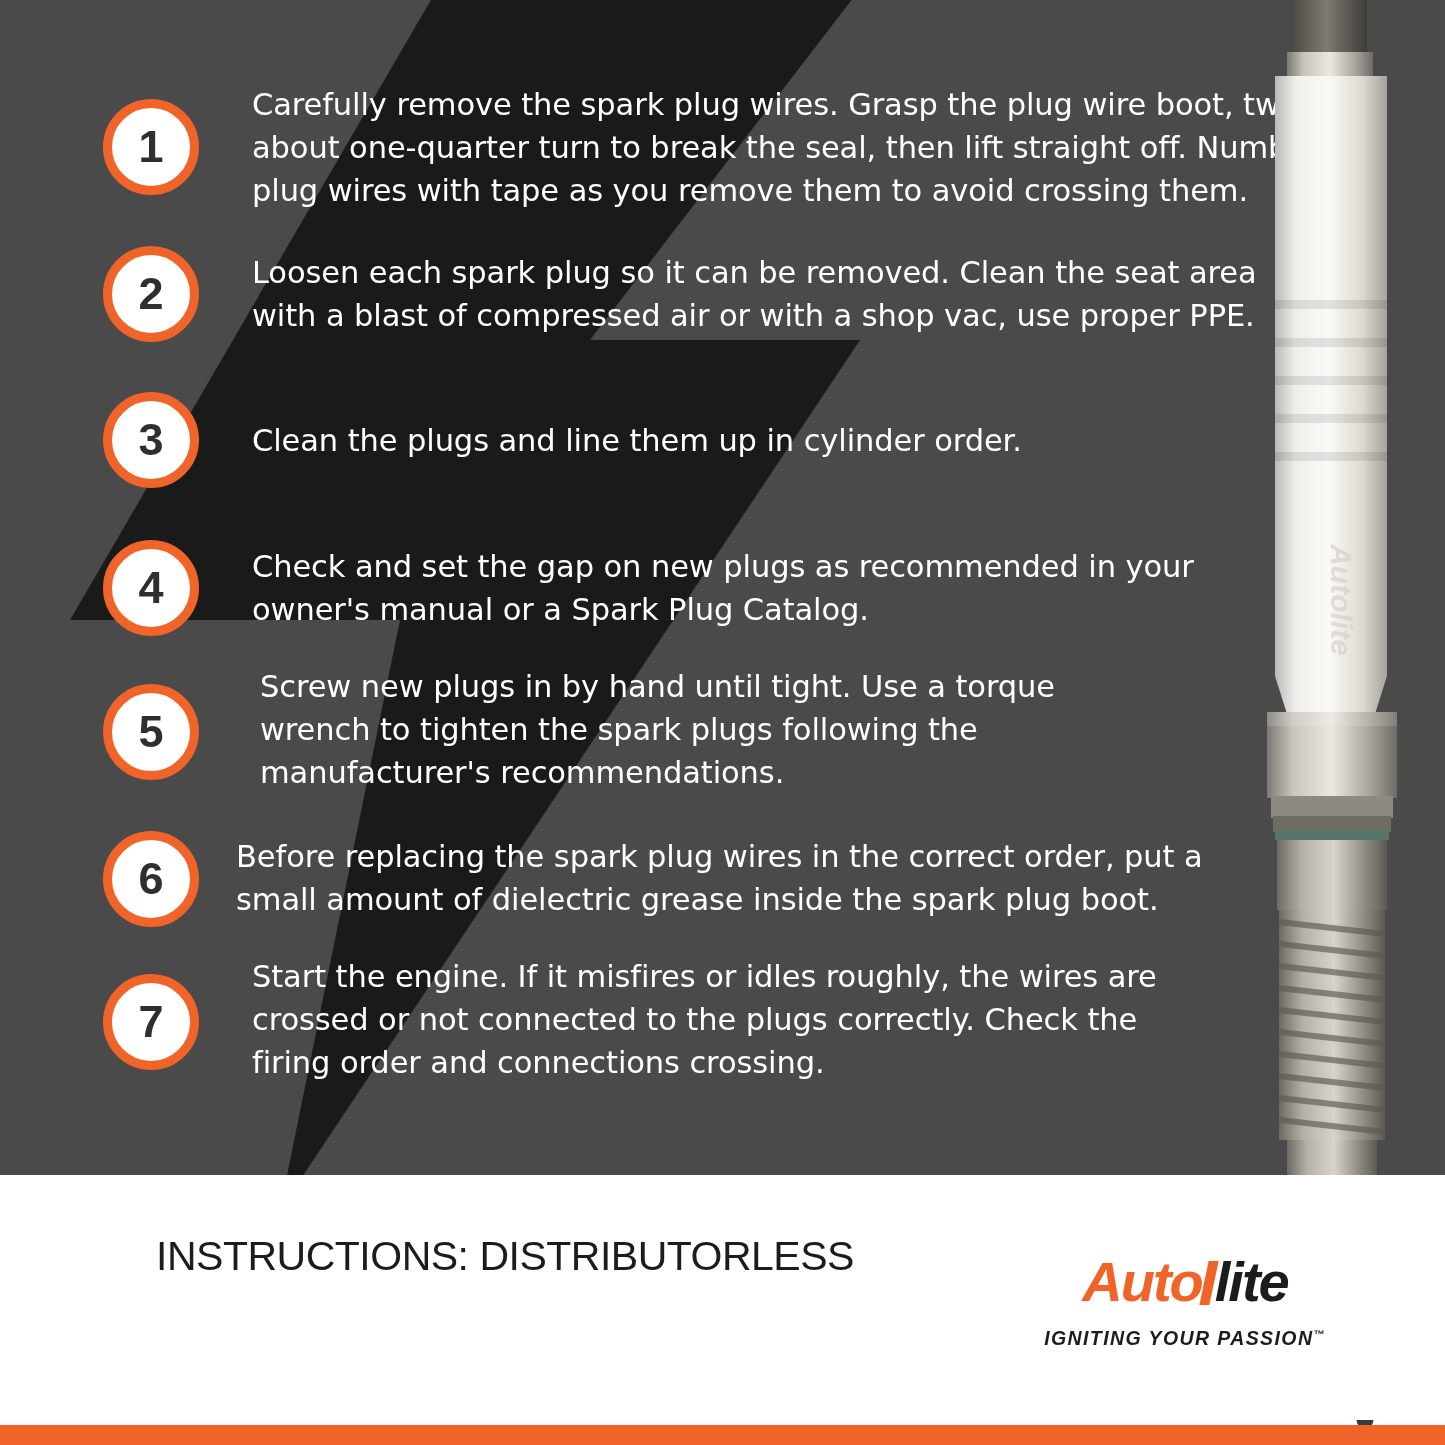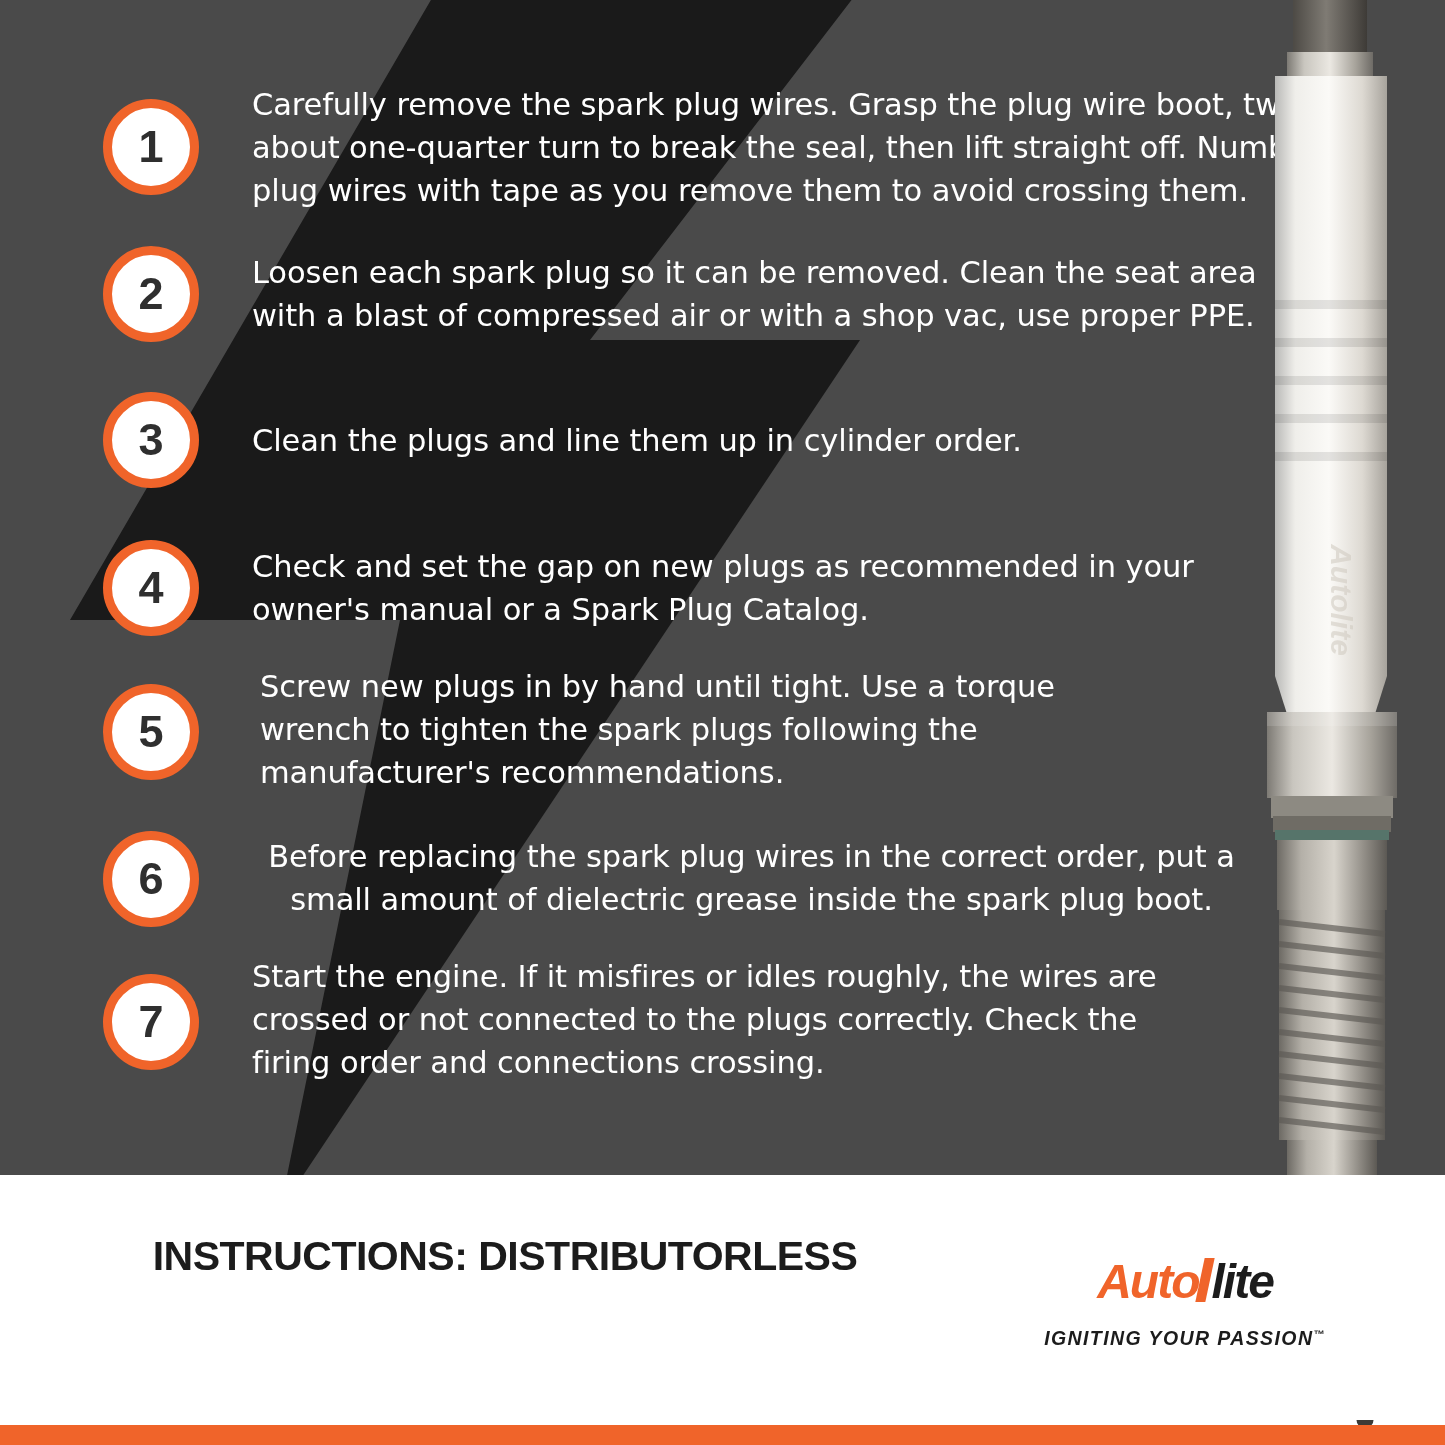--- a/index.html
+++ b/index.html
@@ -95,33 +95,33 @@
   }
   .footer-title {
     position: absolute;
     left: 0;
     top: 54px;
     width: 1010px;
     text-align: center;
     color: #1c1c1c;
     font-size: 41px;
     line-height: 54px;
-    font-weight: bold;
+    font-weight: normal;
     font-family: "Liberation Sans", sans-serif;
     letter-spacing: -0.5px;
   }
   .logo {
     position: absolute;
     left: 1040px;
     top: 78px;
     width: 290px;
     text-align: center;
   }
   .logo-main {
-    font-size: 48px;
+    font-size: 56px;
     font-weight: bold;
     font-style: italic;
     letter-spacing: -2px;
     line-height: 58px;
     font-family: "Liberation Sans", sans-serif;
   }
   .logo-auto { color: #f0642a; }
   .logo-lite { color: #1c1c1c; }
   .logo-slash {
     display: inline-block;
@@ -189,21 +189,21 @@
       <div class="step-text" style="left:252px; top:545px; width:960px;">Check and set the gap on new plugs as recommended in your owner's manual or a Spark Plug Catalog.</div>
 
       <div class="badge" style="left:103px; top:684px;">
         <span>5</span>
       </div>
       <div class="step-text" style="left:260px; top:665px; width:880px;">Screw new plugs in by hand until tight. Use a torque wrench to tighten the spark plugs following the manufacturer's recommendations.</div>
 
       <div class="badge" style="left:103px; top:831px;">
         <span>6</span>
       </div>
-      <div class="step-text" style="left:264px; top:835px; width:975px;text-align:center;">Before replacing the spark plug wires in the correct order, put a small amount of dielectric grease inside the spark plug boot.</div>
+      <div class="step-text" style="left:236px; top:835px; width:975px;">Before replacing the spark plug wires in the correct order, put a small amount of dielectric grease inside the spark plug boot.</div>
 
       <div class="badge" style="left:103px; top:974px;">
         <span>7</span>
       </div>
       <div class="step-text" style="left:252px; top:955px; width:960px;">Start the engine. If it misfires or idles roughly, the wires are crossed or not connected to the plugs correctly. Check the firing order and connections crossing.</div>
 
     </div>
   </div>
 
   <div class="plug-wrap">

